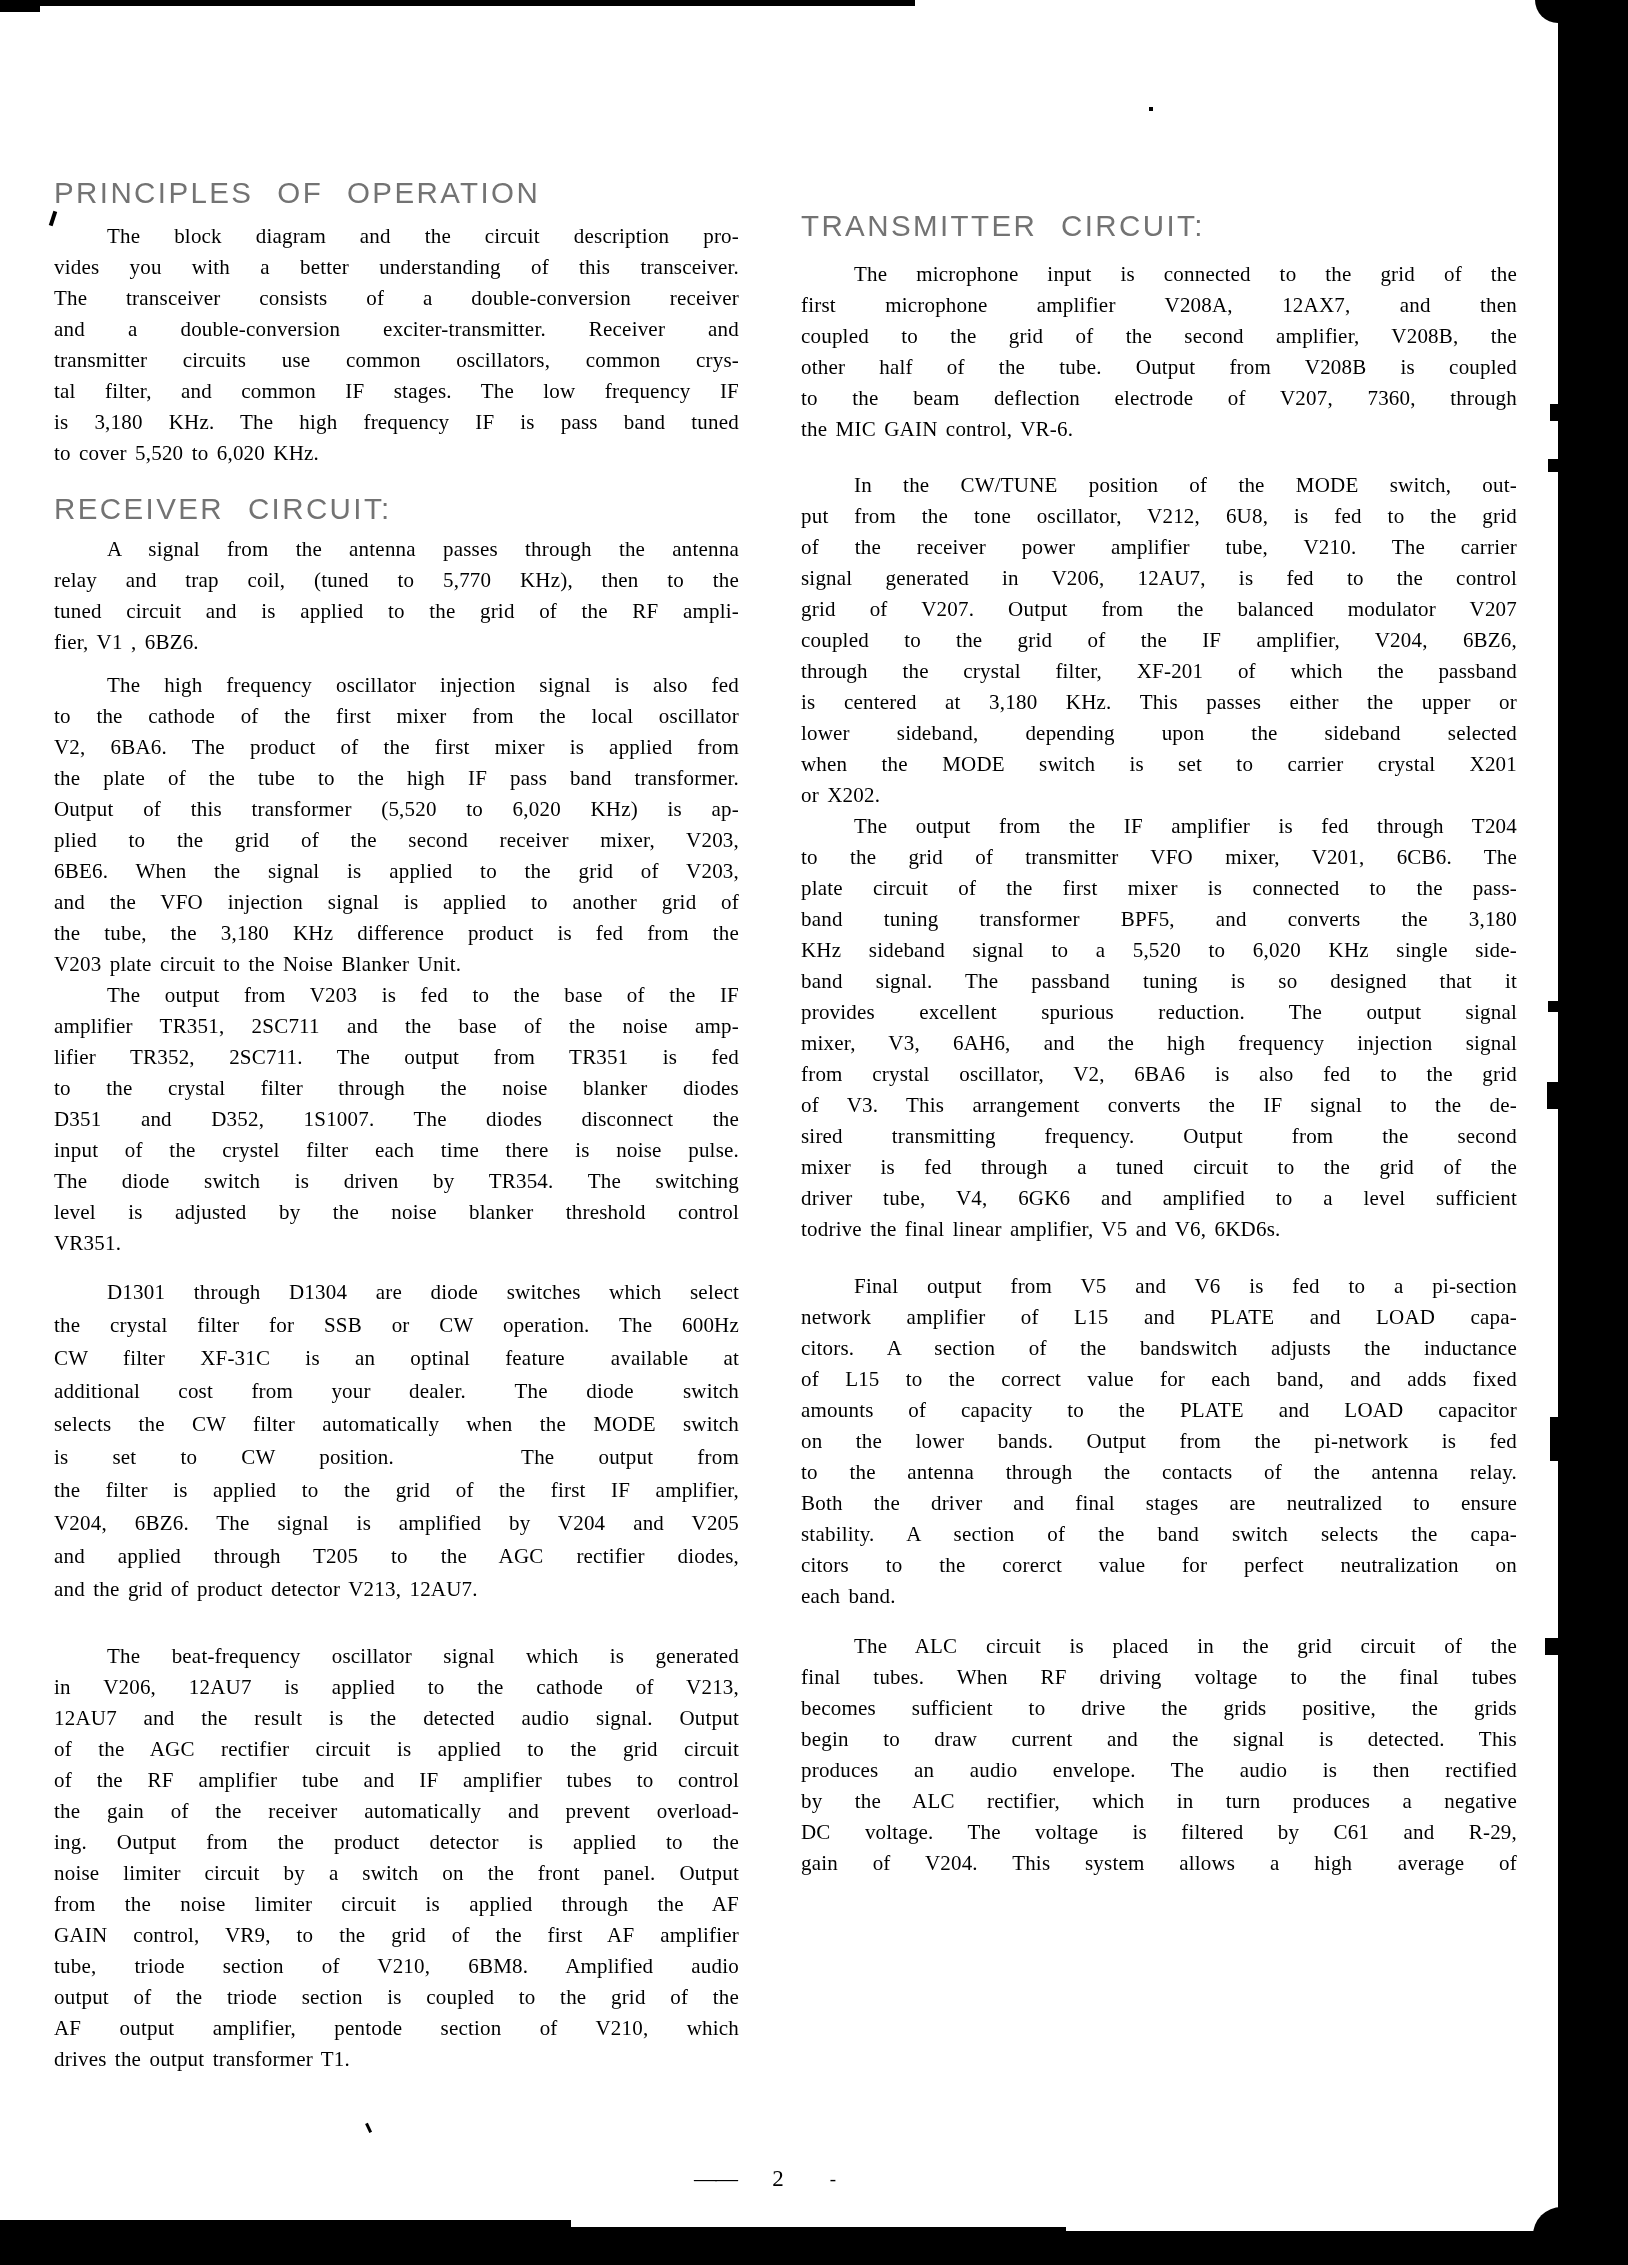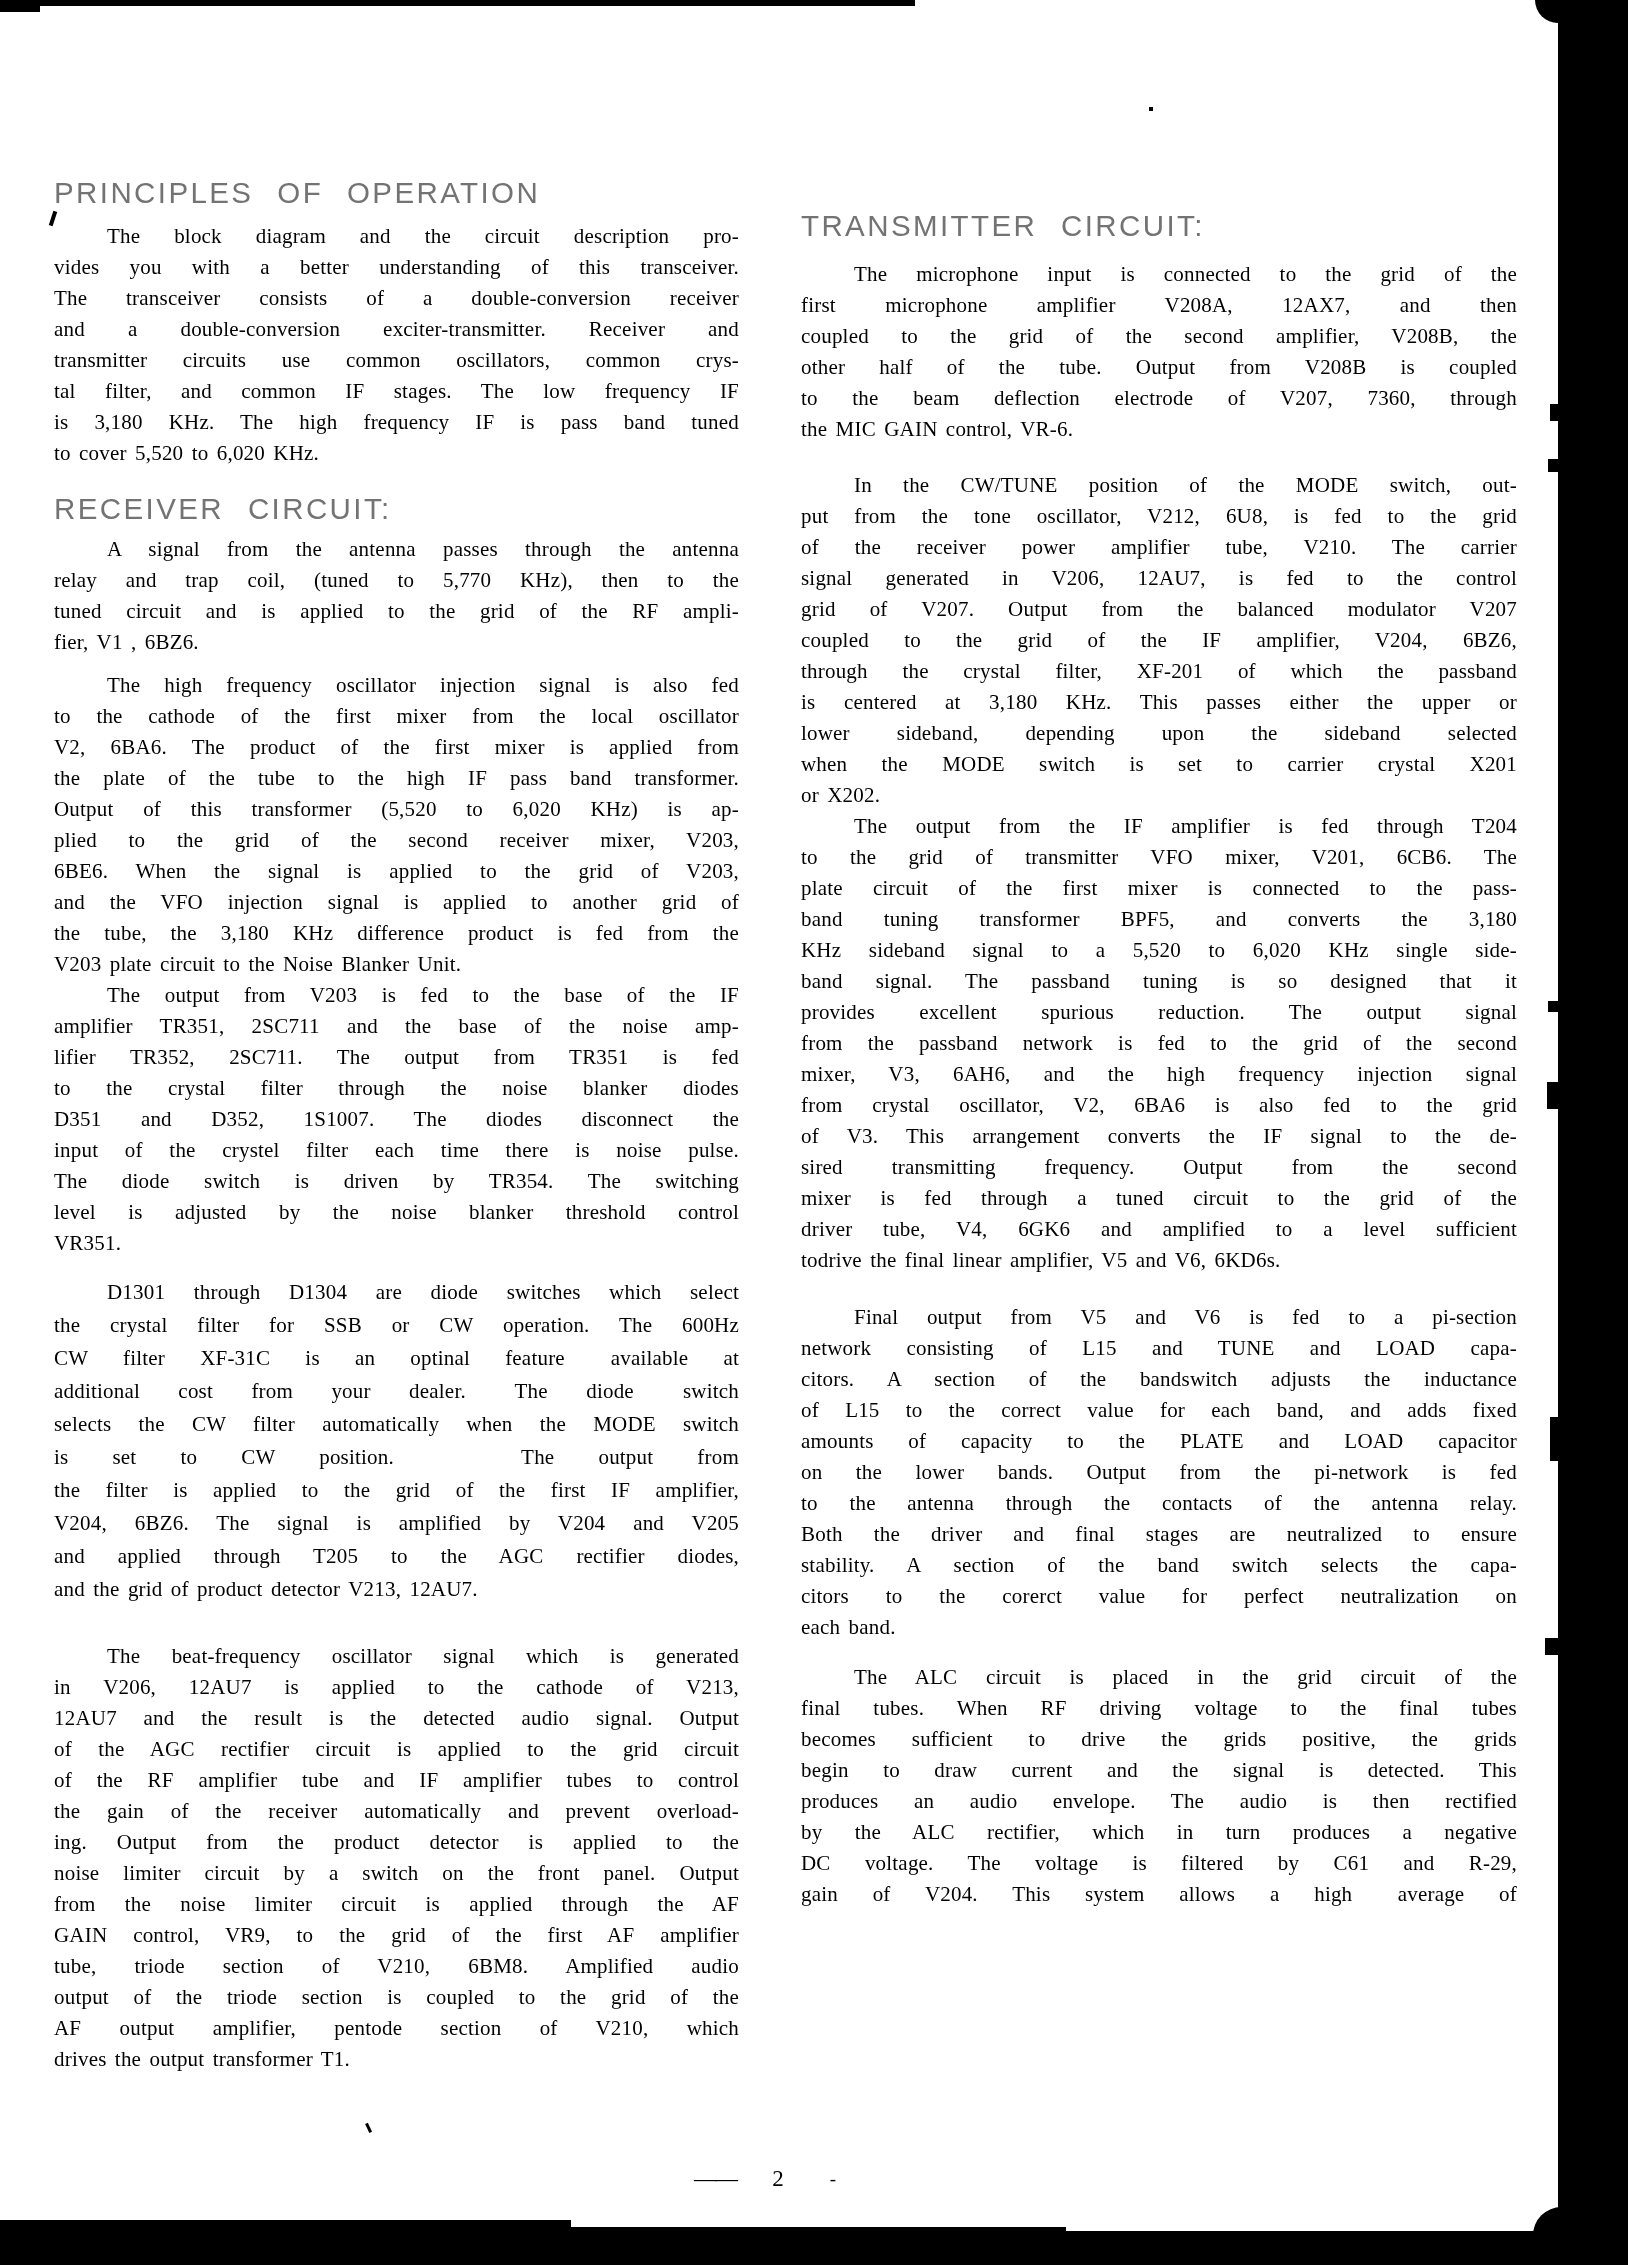--- a/index.html
+++ b/index.html
@@ -139,32 +139,31 @@
       <div class="ln last">or X202.</div>
     </div>
   <div class="para" style="">
       <div class="ln first">The output from the IF amplifier is fed through T204</div>
       <div class="ln">to the grid of transmitter VFO mixer, V201, 6CB6. The</div>
       <div class="ln">plate circuit of the first mixer is connected to the pass-</div>
       <div class="ln">band tuning transformer BPF5, and converts the 3,180</div>
       <div class="ln">KHz sideband signal to a 5,520 to 6,020 KHz single side-</div>
       <div class="ln">band signal. The passband tuning is so designed that it</div>
       <div class="ln">provides excellent spurious reduction. The output signal</div>
-      <div class="ln">from the passband network is fed to the grid of the second</div>
       <div class="ln">mixer, V3, 6AH6, and the high frequency injection signal</div>
       <div class="ln">from crystal oscillator, V2, 6BA6 is also fed to the grid</div>
       <div class="ln">of V3. This arrangement converts the IF signal to the de-</div>
       <div class="ln">sired transmitting frequency. Output from the second</div>
       <div class="ln">mixer is fed through a tuned circuit to the grid of the</div>
       <div class="ln">driver tube, V4, 6GK6 and amplified to a level sufficient</div>
       <div class="ln last">todrive the final linear amplifier, V5 and V6, 6KD6s.</div>
     </div>
   <div class="para" style="margin-top:26px">
       <div class="ln first">Final output from V5 and V6 is fed to a pi-section</div>
-      <div class="ln">network consisting of L15 and TUNE and LOAD capa-</div>
+      <div class="ln">network amplifier of L15 and PLATE and LOAD capa-</div>
       <div class="ln">citors. A section of the bandswitch adjusts the inductance</div>
       <div class="ln">of L15 to the correct value for each band, and adds fixed</div>
       <div class="ln">amounts of capacity to the PLATE and LOAD capacitor</div>
       <div class="ln">on the lower bands. Output from the pi-network is fed</div>
       <div class="ln">to the antenna through the contacts of the antenna relay.</div>
       <div class="ln">Both the driver and final stages are neutralized to ensure</div>
       <div class="ln">stability. A section of the band switch selects the capa-</div>
       <div class="ln">citors to the corerct value for perfect neutralization on</div>
       <div class="ln last">each band.</div>
     </div>

